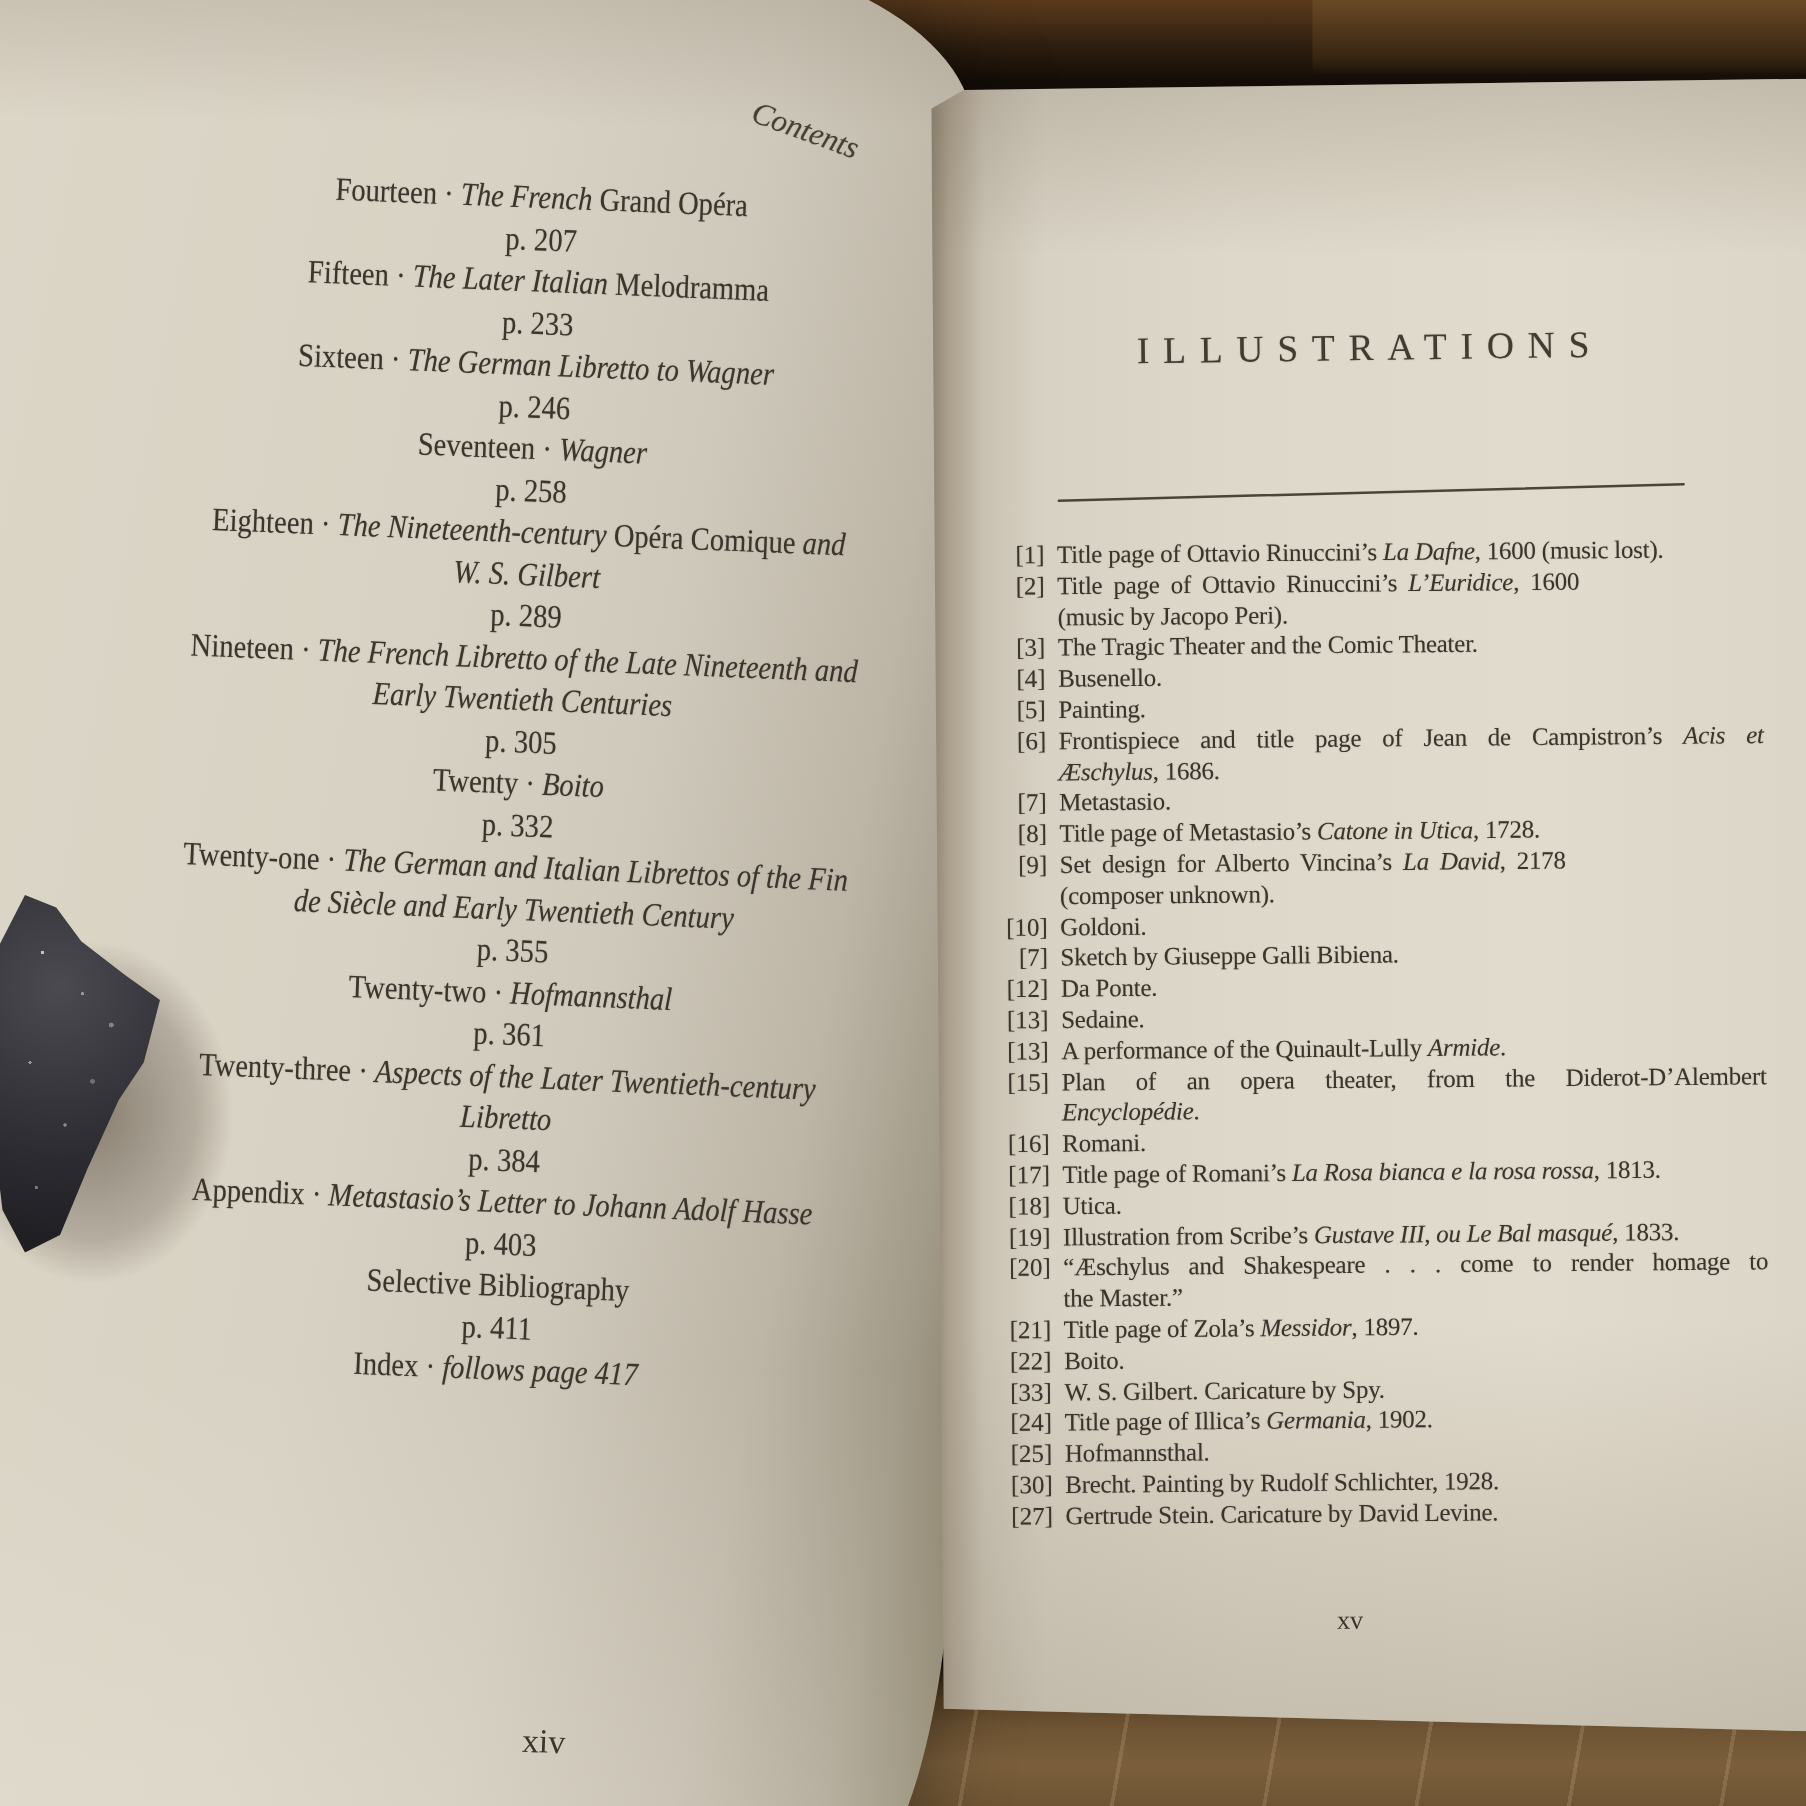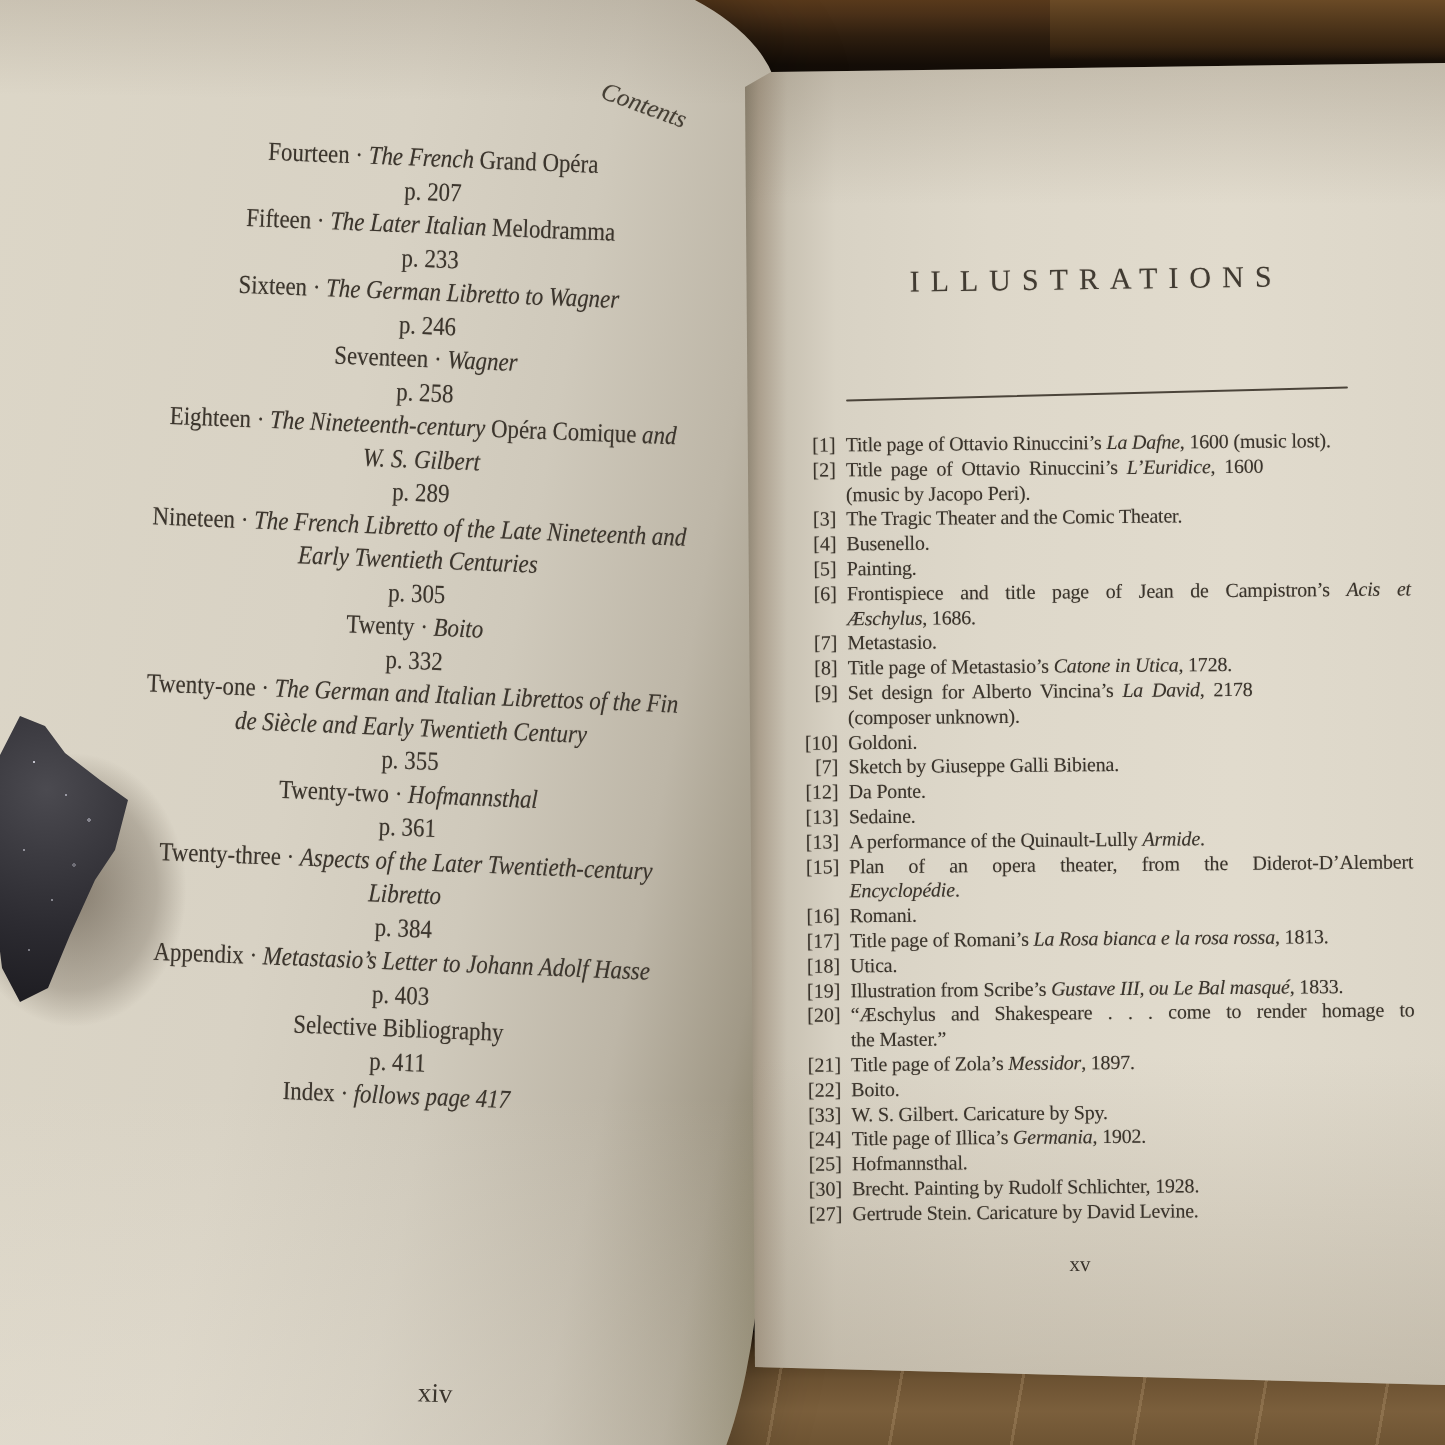--- a/index.html
+++ b/index.html
@@ -61,21 +61,21 @@
   .illus-row{display:flex;align-items:flex-start;}
   .illus-num{flex:0 0 44px;width:44px;text-align:right;font-size:20px;line-height:24.8px;
     white-space:nowrap;color:#3a342c;text-shadow:0 0 1px rgba(72,62,50,0.4);}
   .illus-text{flex:0 0 564px;width:564px;margin-left:10px;}
   .illus-line{font-size:20px;line-height:24.8px;white-space:nowrap;letter-spacing:-0.2px;
     color:#3a342c;text-shadow:0 0 1px rgba(72,62,50,0.4);}
   .illus-line.j{white-space:normal;text-align:justify;text-align-last:justify;}
   .illus-line.ws{word-spacing:4px;}
   i{font-style:italic;}
 
-  .illus-folio{position:absolute;left:1040px;top:1252px;width:80px;text-align:center;
+  .illus-folio{position:absolute;left:1040px;top:1284px;width:80px;text-align:center;
     font-size:21px;color:#3a342c;transform:rotate(-0.5deg);}
 
   
   .stone-shadow{position:absolute;left:-70px;top:700px;width:300px;height:380px;
     background:radial-gradient(ellipse 50% 48% at 48% 50%,rgba(68,56,42,0.55) 0%,rgba(68,56,42,0.25) 55%,rgba(68,56,42,0) 75%);}
   .stone{position:absolute;left:-6px;top:700px;width:150px;height:320px;
     clip-path:polygon(6px 55px,26px 16px,51px 26px,71px 53px,106px 80px,134px 100px,121px 150px,101px 180px,76px 235px,54px 288px,26px 302px,8px 268px,1px 210px,2px 110px);
     background:
       radial-gradient(2px 2px at 40px 62px,rgba(225,225,235,0.8) 0 60%,transparent 70%),
       radial-gradient(2px 2px at 72px 95px,rgba(210,210,222,0.6) 0 60%,transparent 70%),

